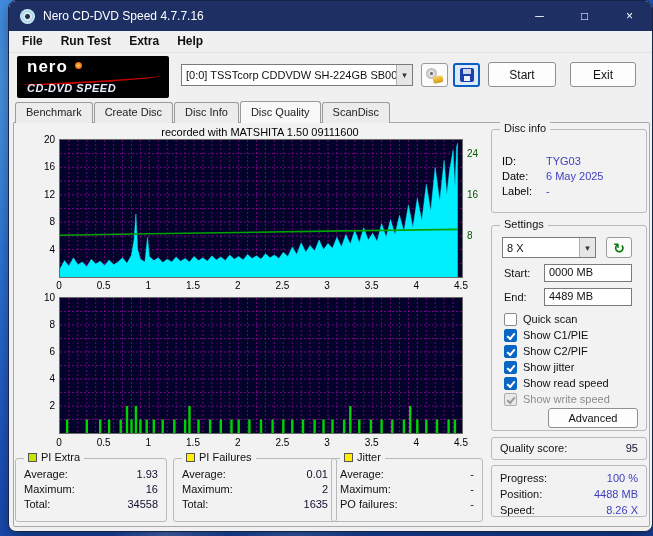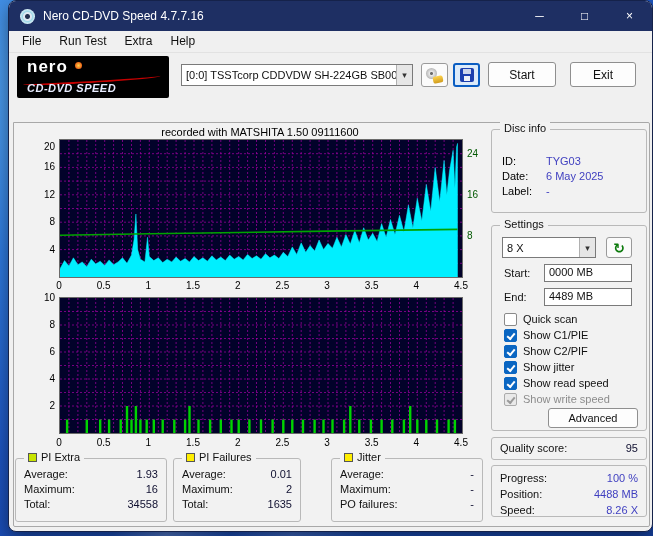--- a/index.html
+++ b/index.html
@@ -15,21 +15,21 @@
   
   .titlebar { position:absolute; left:0; top:0; right:0; height:30px; background:#1e2f63; display:flex; align-items:center; }
   .app-icon { width:15px; height:15px; border-radius:50%; margin:0 8px 0 11px;
     background: radial-gradient(circle at 50% 50%, #22304f 0 2px, #dfe8f2 3px 4px, #9fd8e8 5px, #e8f4fa 8px, #8fa6c0 10px); }
   .title-text { color:#fff; font-size:12px; flex:1; }
   .win-controls { display:flex; height:30px; }
   .win-btn { width:45px; height:30px; color:#fff; display:flex; align-items:center; justify-content:center; font-size:12px; }
 
   
   .menubar { position:absolute; left:0; top:30px; right:0; height:22px; background:#f0f0f0; display:flex; align-items:center; padding-left:4px; border-bottom:1px solid #e2e2e2; }
-  .menu-item { padding:0 9px; line-height:21px; font-size:12px; }
+  .menu-item { padding:0 9px; line-height:21px; font-size:12px;font-weight:bold; }
 
   
   .toolbar { position:absolute; left:0; top:52px; right:0; height:48px; background:#f0f0f0; }
   .logo { position:absolute; left:8px; top:3px; width:152px; height:42px; background:#000; border-radius:2px; color:#fff; overflow:hidden; }
   .logo-l1 { position:absolute; left:10px; top:1px; font-size:17px; font-weight:bold; letter-spacing:1px; }
   .logo-dot { position:absolute; left:58px; top:6px; width:7px; height:7px; border-radius:50%; background:radial-gradient(circle,#ffd24a,#e03000); }
   .logo-swoosh { position:absolute; left:6px; top:21px; width:138px; height:6px; border-bottom:2px solid #c40000; border-radius:0 0 60% 40%; transform:rotate(-3deg); }
   .logo-l2 { position:absolute; left:10px; top:26px; font-size:11px; font-weight:bold; font-style:italic; letter-spacing:.5px; color:#e8edff; }
 
   .combo { position:absolute; background:#fff; border:1px solid #7a7a7a; display:flex; align-items:center; }
@@ -134,20 +134,27 @@
     <div class="tool-btn" style="left:412px">
       <span class="eject-wrap"></span>
     </div>
     <div class="tool-btn active" style="left:444px">
       <span class="floppy"></span>
     </div>
     <div class="push-btn btn-start">Start</div>
     <div class="push-btn btn-exit">Exit</div>
   </div>
 
+  <div class="tabstrip">
+    <span class="tab">Benchmark</span>
+    <span class="tab">Create Disc</span>
+    <span class="tab">Disc Info</span>
+    <span class="tab active">Disc Quality</span>
+    <span class="tab">ScanDisc</span>
+  </div>
   <div class="tabpage"></div>
 
   <div class="chart-header">recorded with MATSHITA 1.50 09111600</div>
   <svg id="chart-top" class="plot" style="left:50px;top:138px" width="404" height="139" viewBox="0 0 402 137" preserveAspectRatio="none">
       <rect x="0" y="0" width="402" height="137" fill="#02022a"></rect>
       <line x1="8.9" y1="0" x2="8.9" y2="137" stroke="#a800a8" stroke-width="0.7" stroke-dasharray="2 2"></line>
       <line x1="17.9" y1="0" x2="17.9" y2="137" stroke="#a800a8" stroke-width="0.7" stroke-dasharray="2 2"></line>
       <line x1="26.8" y1="0" x2="26.8" y2="137" stroke="#a800a8" stroke-width="0.7" stroke-dasharray="2 2"></line>
       <line x1="35.7" y1="0" x2="35.7" y2="137" stroke="#a800a8" stroke-width="0.7" stroke-dasharray="2 2"></line>
       <line x1="44.7" y1="0" x2="44.7" y2="137" stroke="#a800a8" stroke-width="0.7" stroke-dasharray="2 2"></line>
@@ -298,21 +305,21 @@
       <rect x="365.1" y="121.5" width="2.4" height="13.5" fill="#00d400"></rect>
       <rect x="375.8" y="121.5" width="2.4" height="13.5" fill="#00d400"></rect>
       <rect x="387.4" y="121.5" width="2.4" height="13.5" fill="#00d400"></rect>
       <rect x="393.7" y="121.5" width="2.4" height="13.5" fill="#00d400"></rect>
     </svg>
   <div id="lt-top" class="vticks">
       <span style="top: 104.6px;">4</span>
       <span style="top: 77.2px;">8</span>
       <span style="top: 49.8px;">12</span>
       <span style="top: 22.4px;">16</span>
-      <span style="top: -5px; margin-top: 7px;">20</span>
+      <span style="top: -5px;">20</span>
     </div>
   <div id="rt-top" class="vticks">
       <span style="top: 90.9513px;">8</span>
       <span style="top: 49.9026px;">16</span>
       <span style="top: 8.85393px;">24</span>
     </div>
   <div id="xt-top" class="hticks">
       <span style="left: -12px;">0</span>
       <span style="left: 32.6667px;">0.5</span>
       <span style="left: 77.3333px;">1</span>
@@ -435,21 +442,21 @@
       </div>
     <div class="srow" style="top:24px">
         <span>Maximum:</span>
         <span class="sv">16</span>
       </div>
     <div class="srow" style="top:39px">
         <span>Total:</span>
         <span class="sv">34558</span>
       </div>
   </div>
-  <div class="groupbox" style="left:164px;top:457px;width:128px;height:64px">
+  <div class="groupbox" style="left:164px;top:457px;width:164px;height:64px">
     <span class="legend">
         <i class="swatch" style="background: rgb(255, 238, 0);"></i>
         <span>PI Failures</span>
       </span>
     <div class="srow" style="top:9px">
         <span>Average:</span>
         <span class="sv">0.01</span>
       </div>
     <div class="srow" style="top:24px">
         <span>Maximum:</span>

